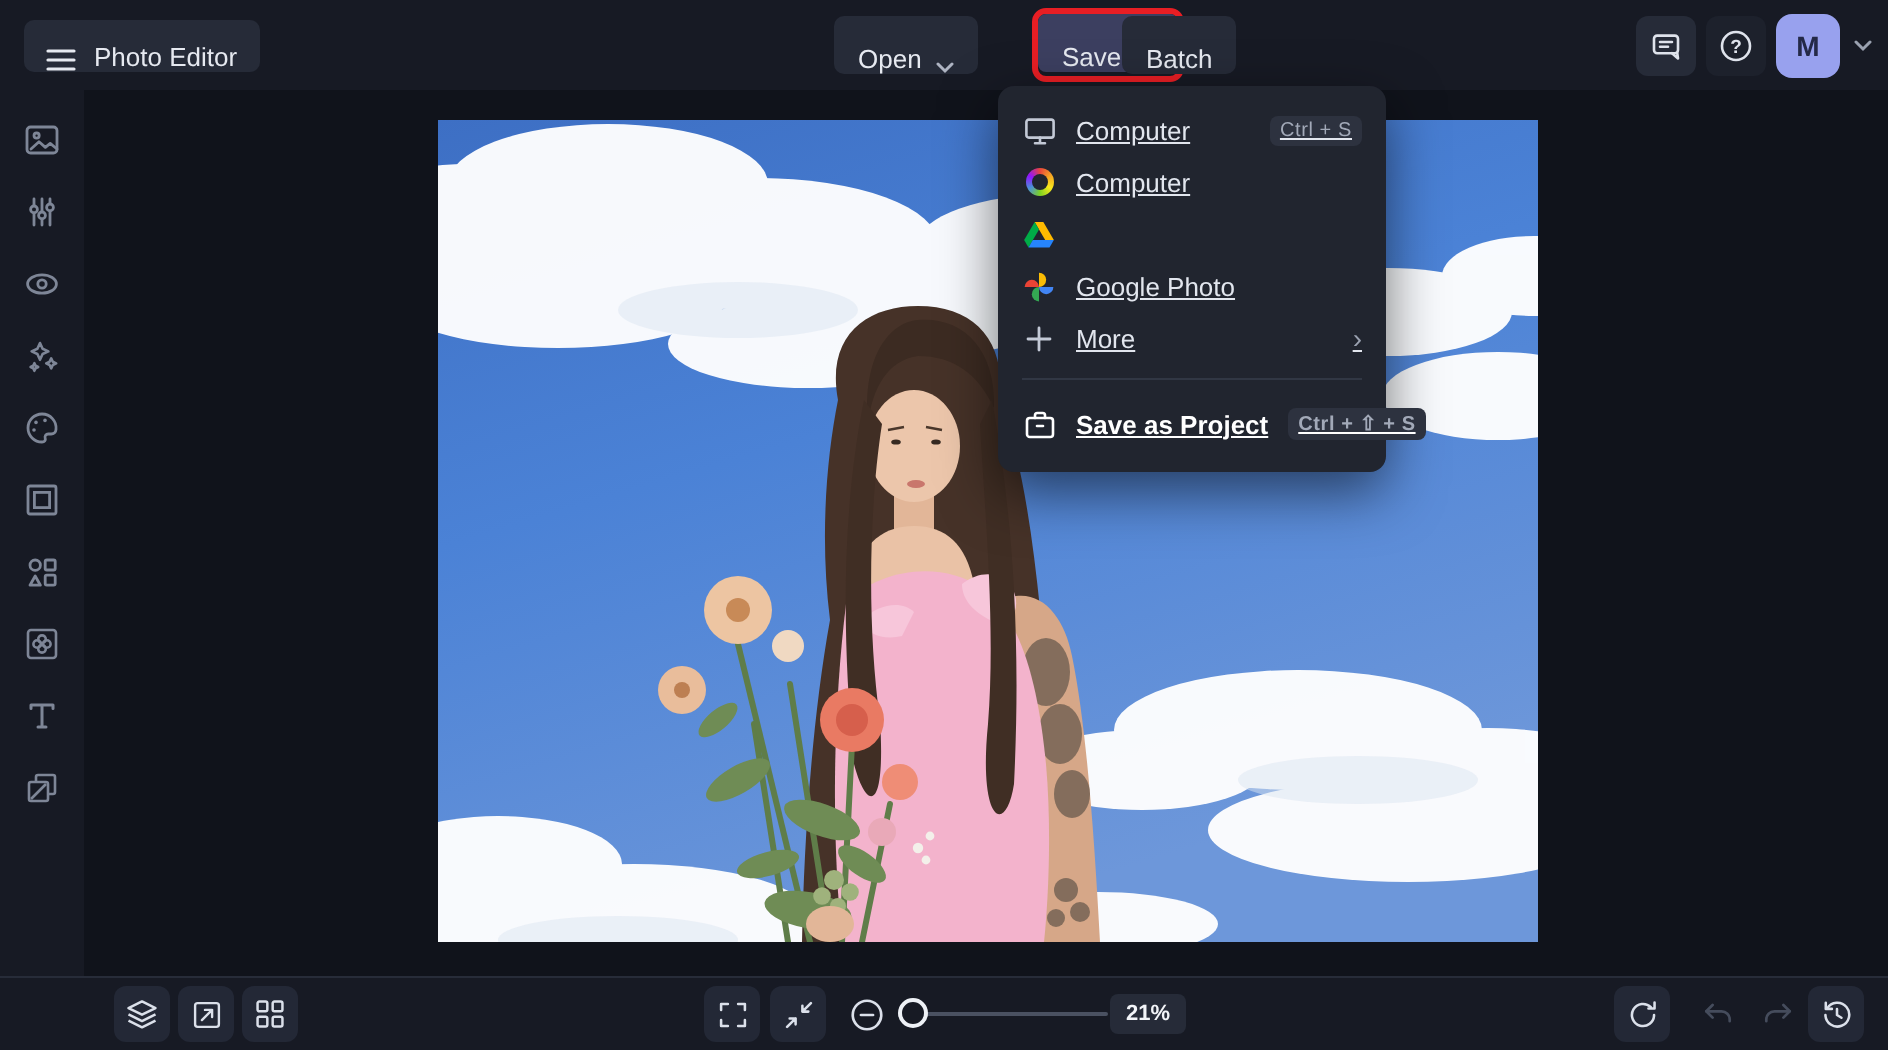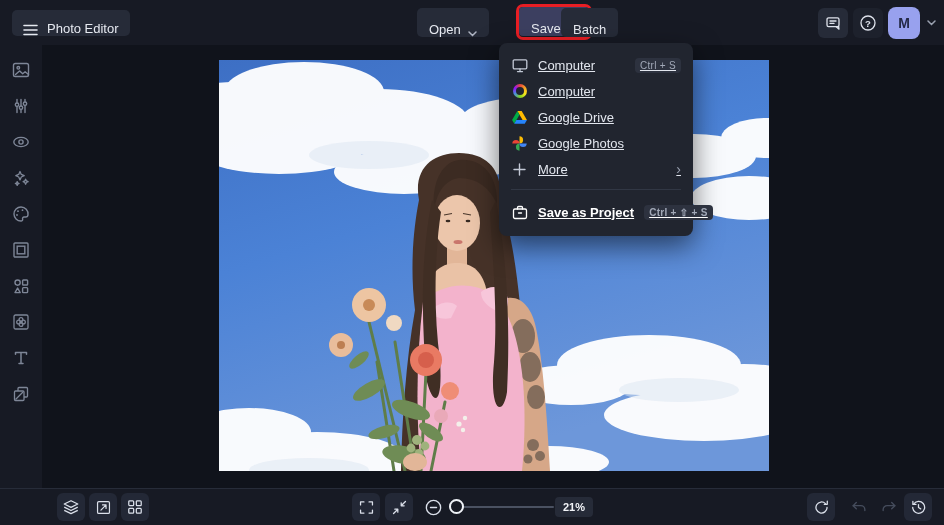--- a/index.html
+++ b/index.html
@@ -385,33 +385,32 @@
       </div>
 
       <div class="menu-item">
         <span class="mi-icon">
           <svg width="15" height="13" viewBox="0 0 24 21">
               <polygon fill="#ffba00" points="8.5,0 15.5,0 24,14.5 17,14.5"></polygon>
               <polygon fill="#00ac47" points="8.5,0 0,14.5 3.5,20.5 12,6"></polygon>
               <polygon fill="#2684fc" points="3.5,20.5 20.5,20.5 24,14.5 7,14.5"></polygon>
             </svg>
         </span>
-        <span class="mi-label">Google Drive</span>
       </div>
 
       <div class="menu-item">
         <span class="mi-icon">
           <svg width="15" height="15" viewBox="0 0 24 24">
               <path fill="#ea4335" d="M0.5 12a5.75 5.75 0 0111.5 0z"></path>
               <path fill="#fbbc04" d="M12 0.5a5.75 5.75 0 010 11.5z"></path>
               <path fill="#34a853" d="M12 23.5a5.75 5.75 0 010-11.5z"></path>
               <path fill="#4285f4" d="M23.5 12a5.75 5.75 0 01-11.5 0z"></path>
             </svg>
         </span>
-        <span class="mi-label">Google Photos</span>
+        <span class="mi-label">Google Photo</span>
       </div>
 
       <div class="menu-item">
         <span class="mi-icon">
           <svg width="13" height="13" viewBox="0 0 13 13" fill="none" stroke="currentColor" stroke-width="1.4" stroke-linecap="round">
               <path d="M6.5 1v11M1 6.5h11"></path>
             </svg>
         </span>
         <span class="mi-label">More</span>
         <span class="mi-arrow">›</span>

